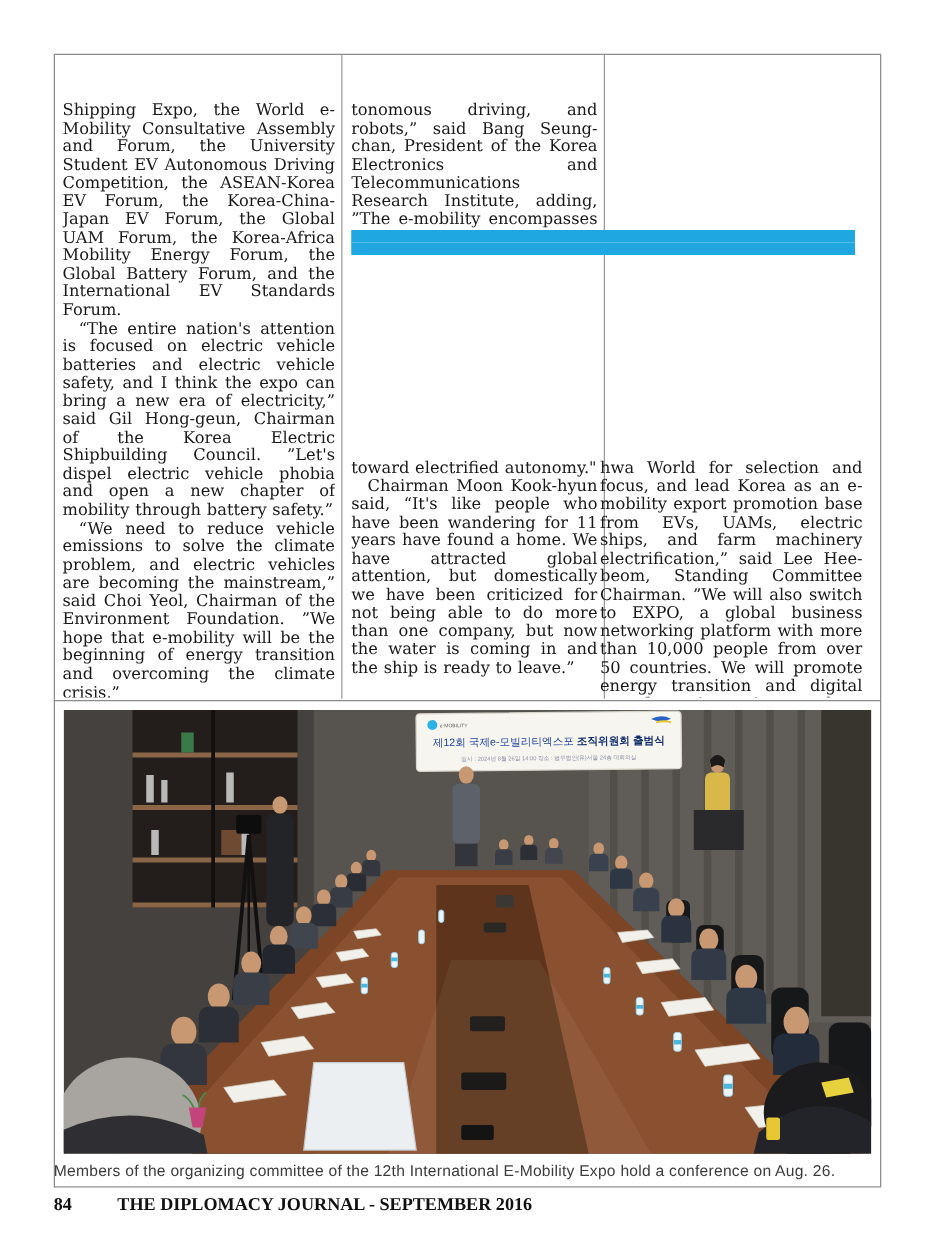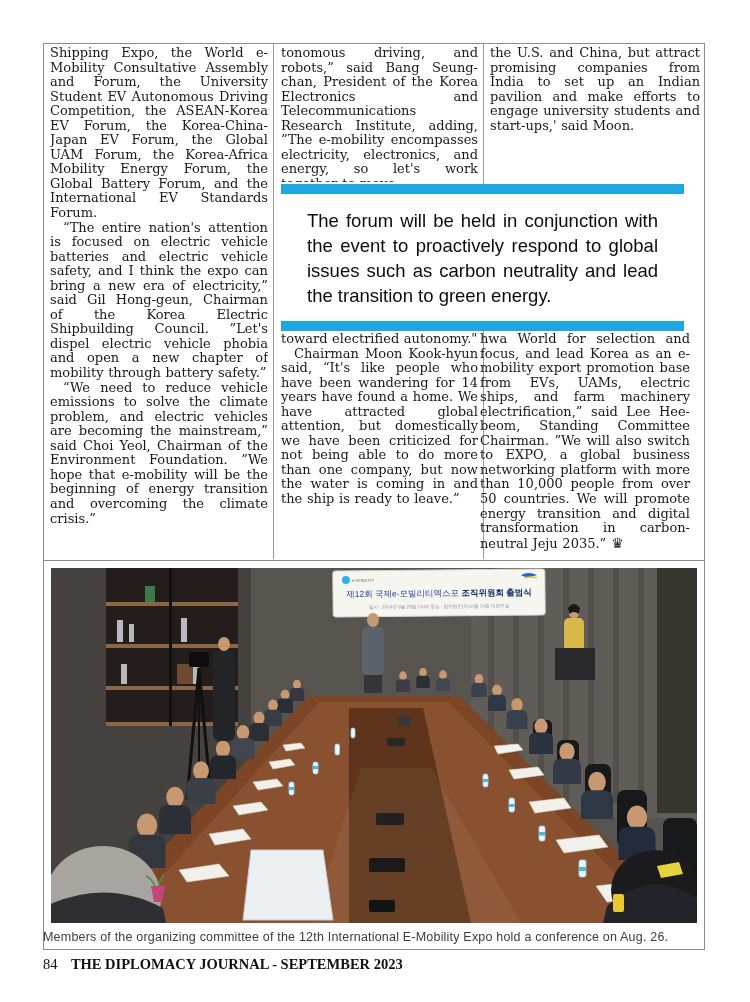--- a/index.html
+++ b/index.html
@@ -15,21 +15,21 @@
   .vsep { position:absolute; top:44px; width:1px; height:515px; background:#9a9a9a; }
   .vsep1 { left:273px; }
   .vsep2 { left:483px; }
   .hdiv { position:absolute; left:43px; top:560px; width:662px; height:1px; background:#8c8c8c; }
 
   .col {
     position:absolute; font-size:13px; line-height:14.55px; text-align:justify;
     color:#191919; overflow:hidden; word-spacing:0.5px;
   }
   .col p { margin:0; text-indent:13px; }
-  .col p.cont { text-indent:0; }
+  .col p.cont { text-indent:0;margin-top:36px; }
   .c1  { left:50px;  top:46px;  width:218px; height:512px; }
   .c2t { left:281px; top:46px;  width:197px; height:136px; }
   .c2b { left:281px; top:332px; width:197px; height:226px; }
   .c3t { left:490px; top:46px;  width:210px; height:136px; }
   .c3b { left:480px; top:332px; width:210px; height:226px; }
   .endmark { font-size:14px; letter-spacing:0; }
 
   .quote {
     position:absolute; left:281px; top:184px; width:403px; background:#ffffff;
   }
@@ -45,52 +45,50 @@
 
   .caption {
     position:absolute; left:43px; top:930px; width:662px; text-align:left;
     font-family:"Liberation Sans", sans-serif; font-size:12.5px; color:#3c3c3c;
     letter-spacing:0.2px;
   }
   .footer {
     position:absolute; left:43px; top:956px; width:662px;
     font-family:"Liberation Serif", serif; font-size:14.5px; font-weight:600; color:#111;
   }
-  .footer .pgnum { margin-right:10px; font-weight:400; }
+  .footer .pgnum { margin-right:33px; font-weight:700; }
 </style>
 </head>
 <body>
 
 <div class="frame"></div>
 <div class="vsep vsep1"></div>
 <div class="vsep vsep2"></div>
 <div class="hdiv"></div>
 
 <div class="col c1">
     <p class="cont">Shipping Expo, the World e-Mobility Consultative Assembly and Forum, the University Student EV Autonomous Driving Competition, the ASEAN-Korea EV Forum, the Korea-China-Japan EV Forum, the Global UAM Forum, the Korea-Africa Mobility Energy Forum, the Global Battery Forum, and the International EV Standards Forum.</p>
     <p>“The entire nation's attention is focused on electric vehicle batteries and electric vehicle safety, and I think the expo can bring a new era of electricity,” said Gil Hong-geun, Chairman of the Korea Electric Shipbuilding Council. ”Let's dispel electric vehicle phobia and open a new chapter of mobility through battery safety.”</p>
     <p>“We need to reduce vehicle emissions to solve the climate problem, and electric vehicles are becoming the mainstream,” said Choi Yeol, Chairman of the Environment Foundation. ”We hope that e-mobility will be the beginning of energy transition and overcoming the climate crisis.”</p>
   </div>
 <div class="col c2t">
     <p class="cont">tonomous driving, and robots,” said Bang Seung-chan, President of the Korea Electronics and Telecommunications Research Institute, adding, ”The e-mobility encompasses electricity, electronics, and energy, so let's work together to move</p>
   </div>
 <div class="col c2b">
     <p class="cont">toward electrified autonomy."</p>
-    <p>Chairman Moon Kook-hyun said, “It's like people who have been wandering for 14 years have found a home. We have attracted global attention, but domestically we have been criticized for not being able to do more than one company, but now the water is coming in and the ship is ready to leave.”</p>
+    <p>Chairman Moon Kook-hyun said, “It's like people who have been wandering for 11 years have found a home. We have attracted global attention, but domestically we have been criticized for not being able to do more than one company, but now the water is coming in and the ship is ready to leave.”</p>
   </div>
 <div class="col c3t">
-    <p class="cont">the U.S. and China, but attract promising companies from India to set up an Indian pavilion and make efforts to engage university students and start-ups,' said Moon.</p>
   </div>
 <div class="col c3b">
     <p class="cont">hwa World for selection and focus, and lead Korea as an e-mobility export promotion base from EVs, UAMs, electric ships, and farm machinery electrification,” said Lee Hee-beom, Standing Committee Chairman. ”We will also switch to EXPO, a global business networking platform with more than 10,000 people from over 50 countries. We will promote energy transition and digital transformation in carbon-neutral Jeju 2035.”<span class="endmark"> ♛</span></p>
   </div>
 
 <div class="quote">
   <div class="qbar"></div>
-  <div class="qtext">The forum will be held in conjunction with the event to proactively respond to global issues such as carbon neutrality and lead the transition to green energy.</div>
   <div class="qbar"></div>
 </div>
 
 <div class="photo-wrap">
   <svg width="646" height="355" viewBox="0 0 646 355" xmlns="http://www.w3.org/2000/svg">
     <defs>
       <symbol id="prs" overflow="visible">
         <ellipse cx="0" cy="-23" rx="5.5" ry="6.5" fill="#c79872"></ellipse>
         <path d="M-10,0 L-10,-12 Q-10,-18 -4,-18 L4,-18 Q10,-18 10,-12 L10,0 Z" fill="currentColor"></path>
       </symbol>
@@ -266,14 +264,14 @@
       <rect x="562" y="326" width="11" height="18" rx="2" fill="#e8c832"></rect>
       <polygon points="606,298 628,294 632,306 610,310" fill="#e6d23c"></polygon>
     </g>
   </svg>
 </div>
 
 <div class="caption">Members of the organizing committee of the 12th International E-Mobility Expo hold a conference on Aug. 26.</div>
 
 <div class="footer">
   <span class="pgnum">84</span>
-  <span>THE DIPLOMACY JOURNAL - SEPTEMBER 2023</span>
+  <span>THE DIPLOMACY JOURNAL - SEPTEMBER 2016</span>
 </div>
 
 </body></html>

